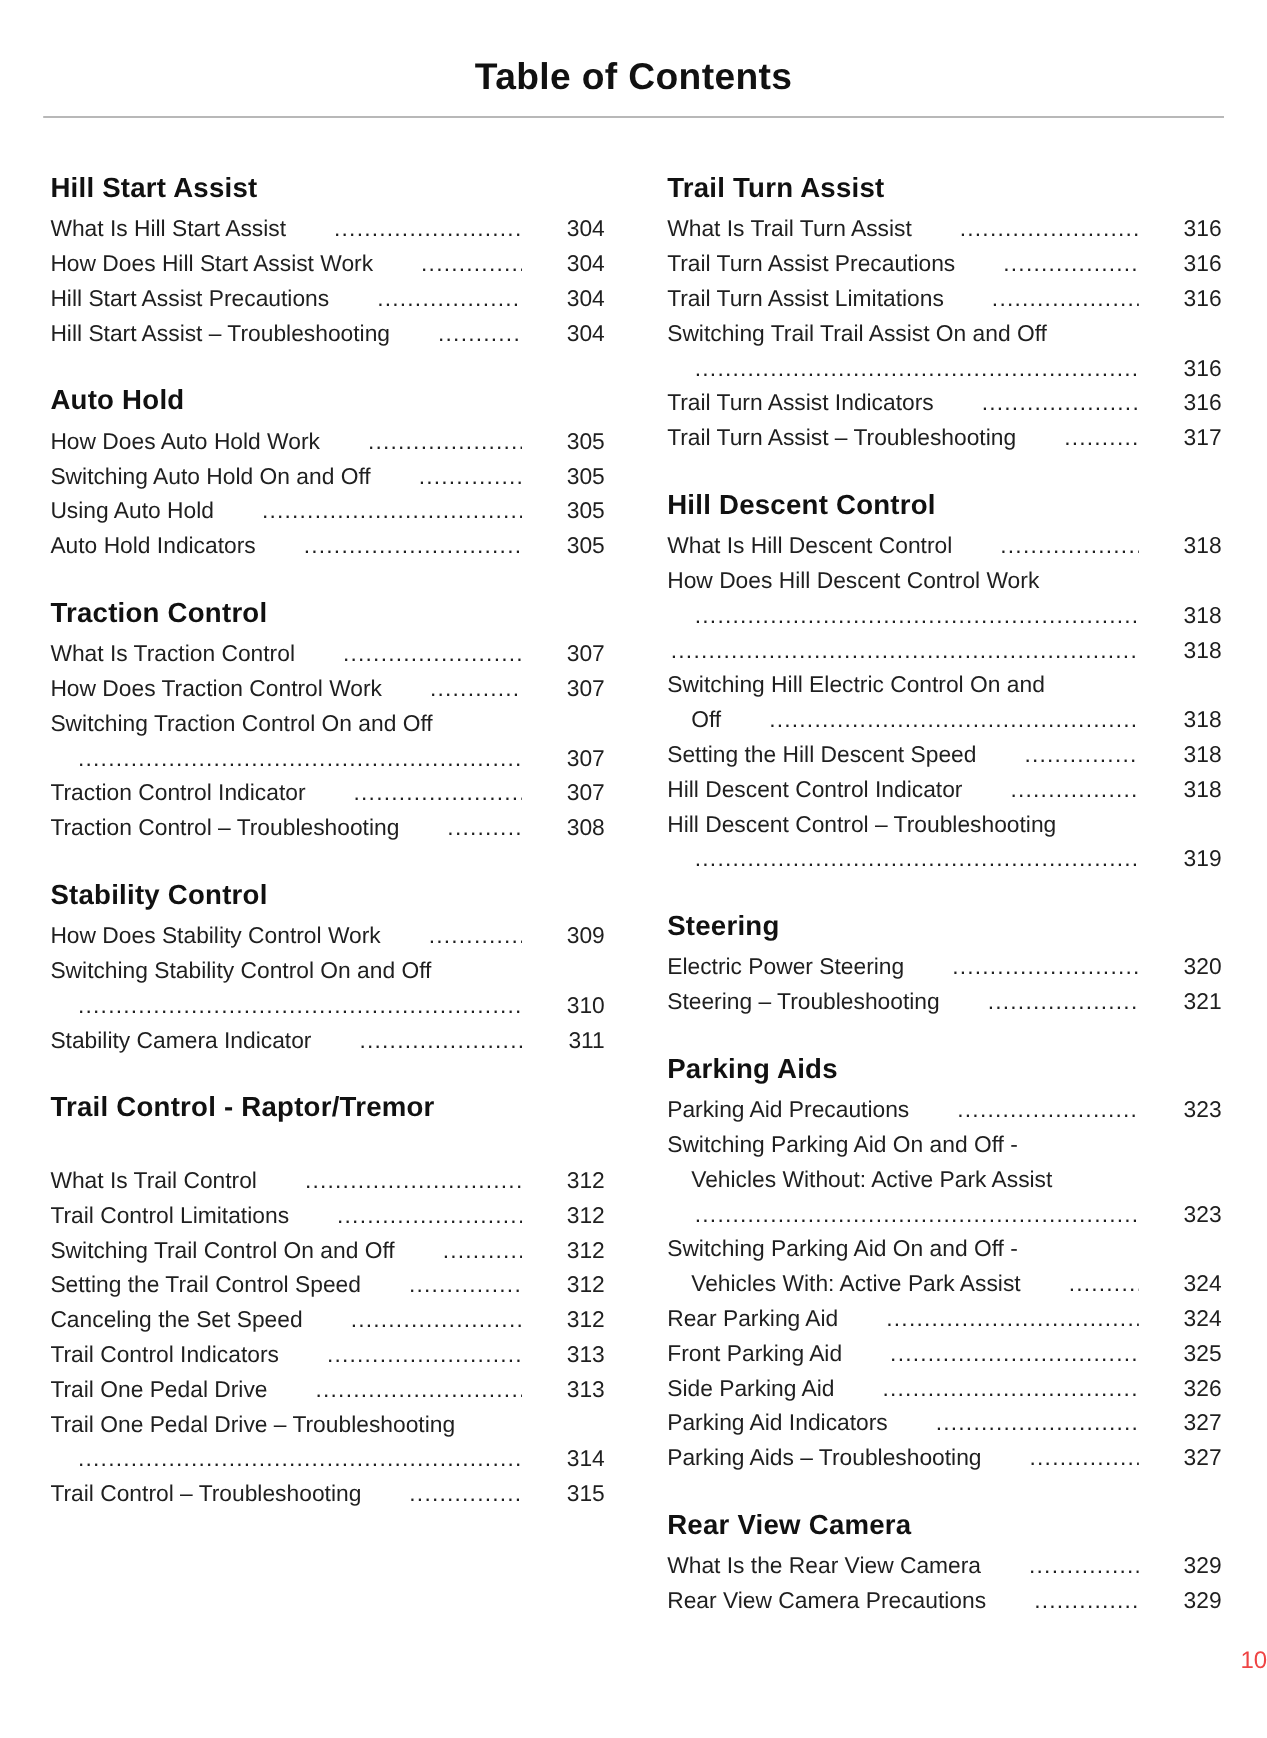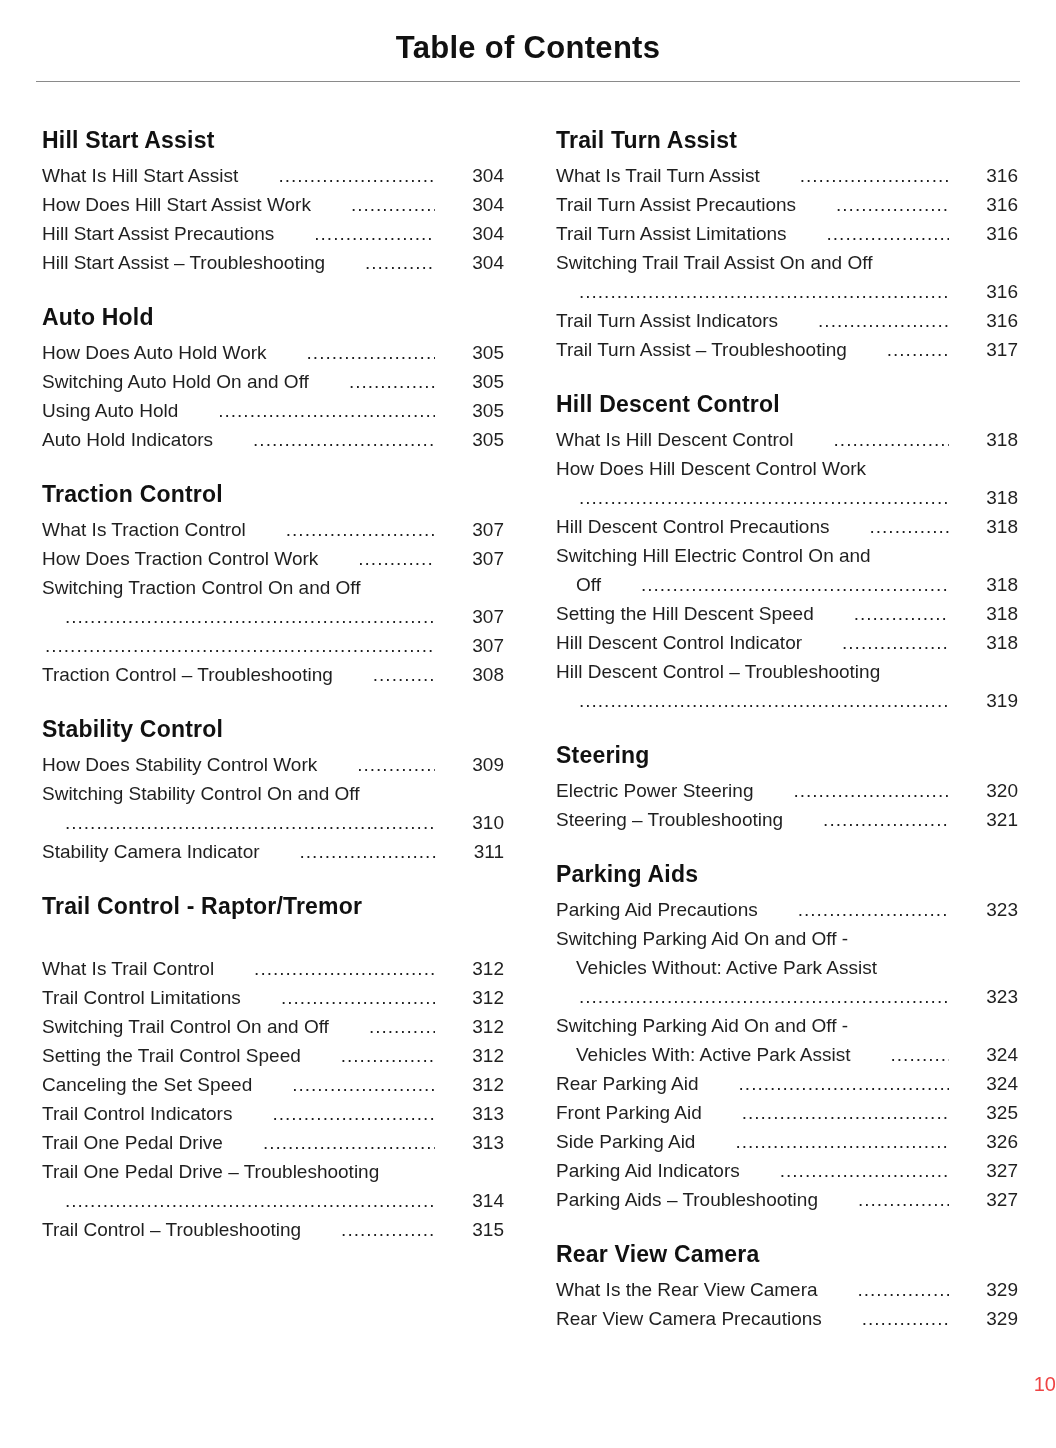--- a/index.html
+++ b/index.html
@@ -7,21 +7,21 @@
   .page {
     width: 1056px;
     height: 1448px;
     margin: 0 auto;
     position: relative;
     background: #ffffff;
     font-family: "Liberation Sans", sans-serif;
     color: #1a1a1a;
     overflow: hidden;
   }
-  .header { padding-top: 30px; }
+  .header { padding-top: 46px; }
   .page-title {
     text-align: center;
     font-size: 31px;
     font-weight: 700;
     color: #111111;
     letter-spacing: 0.3px;
   }
   .divider {
     border: none;
     border-top: 1px solid #8a8a8a;
@@ -158,20 +158,21 @@
             <div class="entry-line">
               <span class="entry-text">Switching Traction Control On and Off</span>
             </div>
             <div class="entry-line cont">
               <span class="dots">................................................................................................................................................................</span>
               <span class="page-ref">307</span>
             </div>
           </div>
           <div class="entry">
             <div class="entry-line">
+              <span class="entry-text">Traction Control Indicator</span>
               <span class="dots">................................................................................................................................................................</span>
               <span class="page-ref">307</span>
             </div>
           </div>
           <div class="entry">
             <div class="entry-line">
               <span class="entry-text">Traction Control – Troubleshooting</span>
               <span class="dots">................................................................................................................................................................</span>
               <span class="page-ref">308</span>
             </div>
@@ -333,21 +334,20 @@
             <div class="entry-line">
               <span class="entry-text">How Does Hill Descent Control Work</span>
             </div>
             <div class="entry-line cont">
               <span class="dots">................................................................................................................................................................</span>
               <span class="page-ref">318</span>
             </div>
           </div>
           <div class="entry">
             <div class="entry-line">
-              <span class="entry-text">Hill Descent Control Precautions</span>
               <span class="dots">................................................................................................................................................................</span>
               <span class="page-ref">318</span>
             </div>
           </div>
           <div class="entry">
             <div class="entry-line">
               <span class="entry-text">Switching Hill Electric Control On and</span>
             </div>
             <div class="entry-line cont">
               <span class="entry-text">Off</span>

